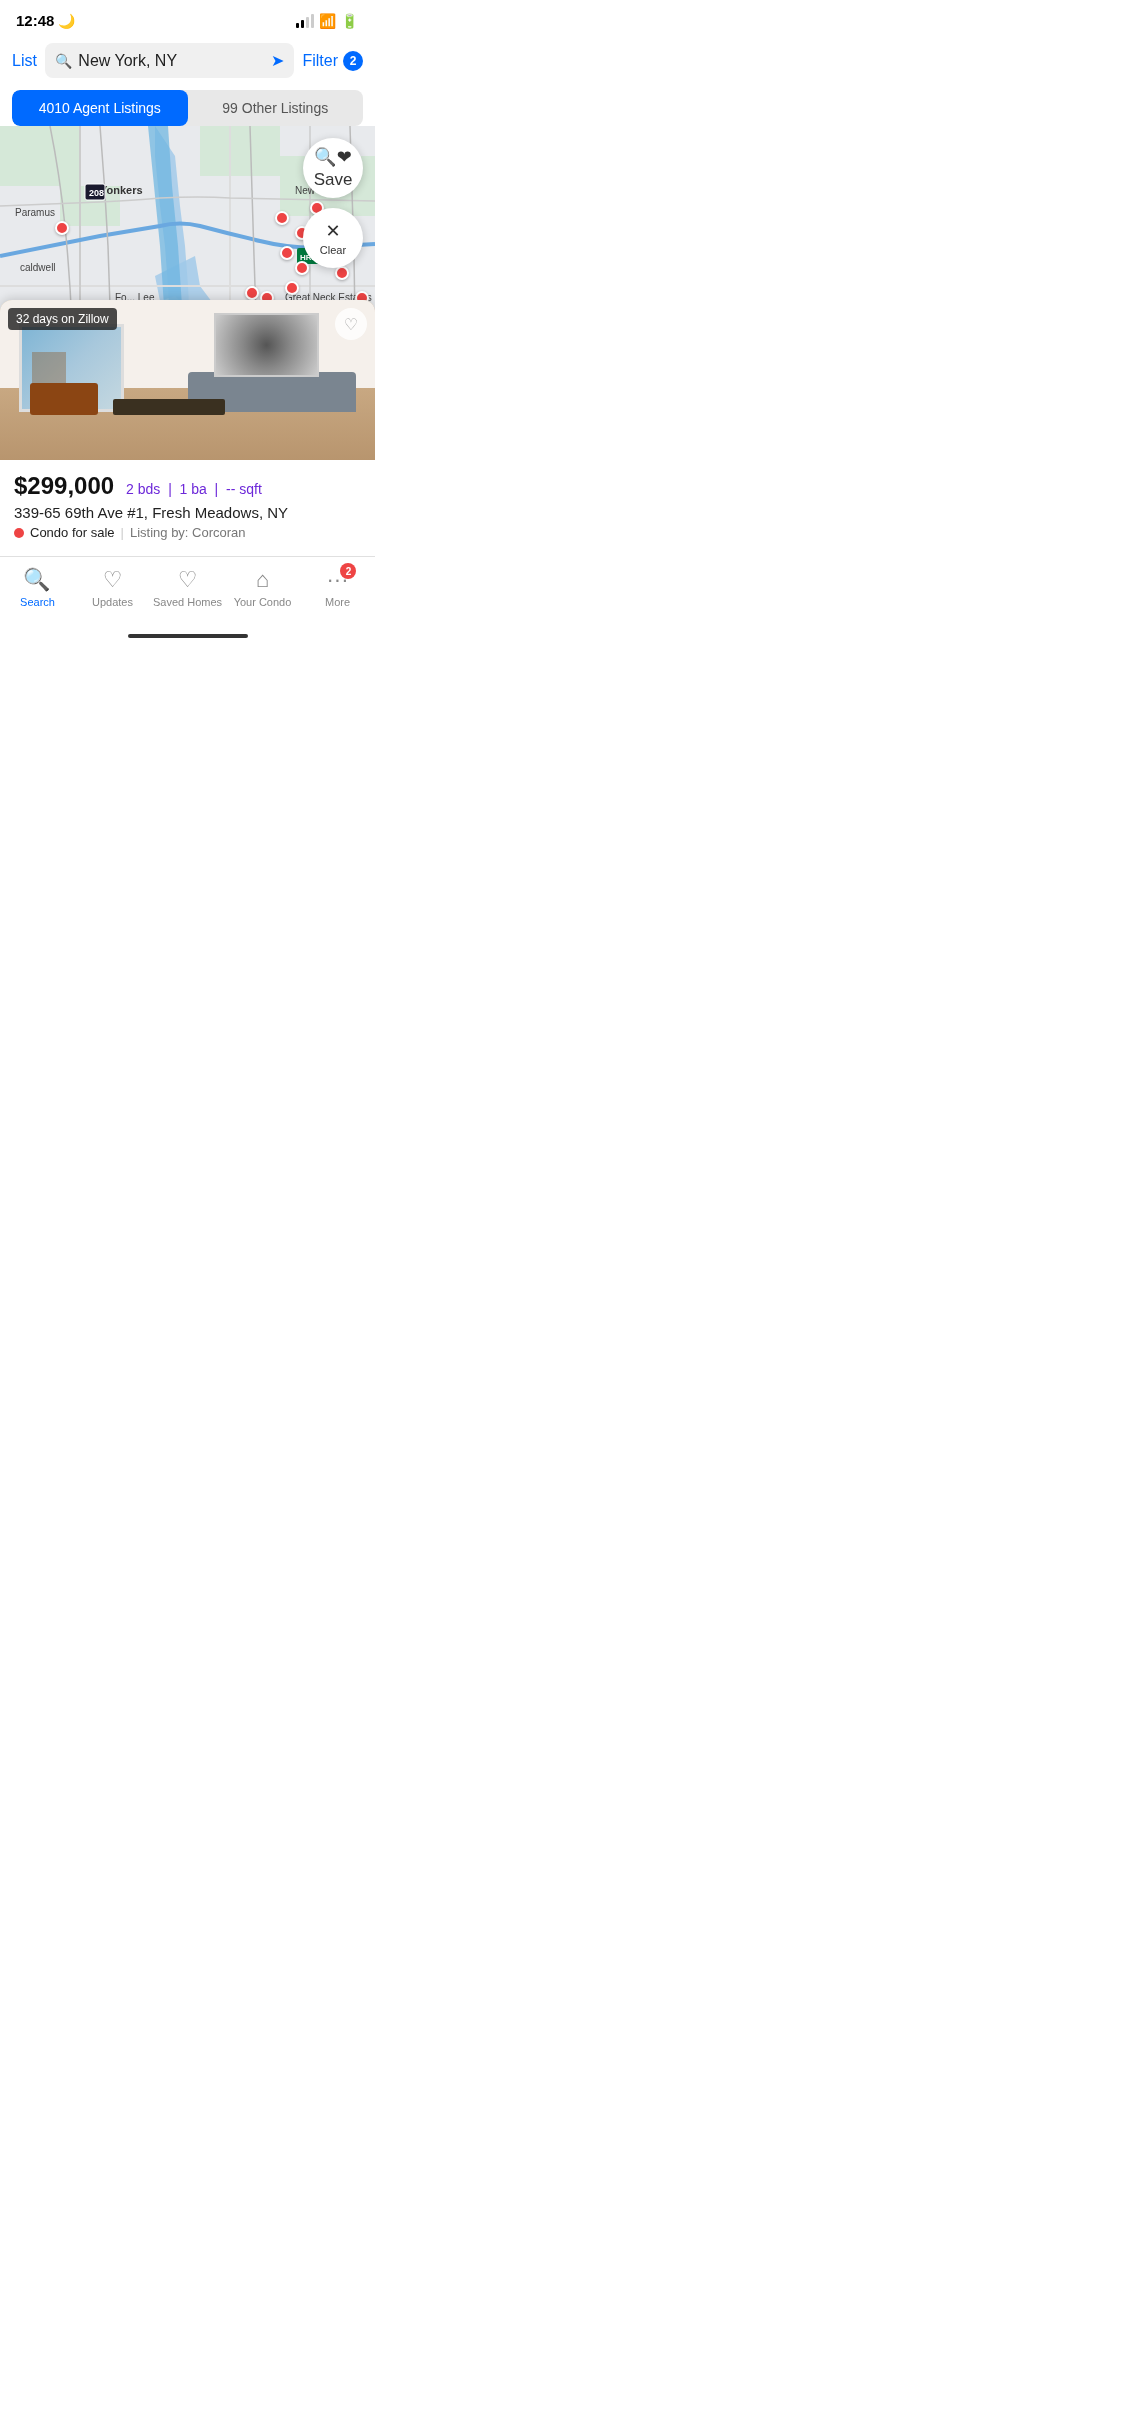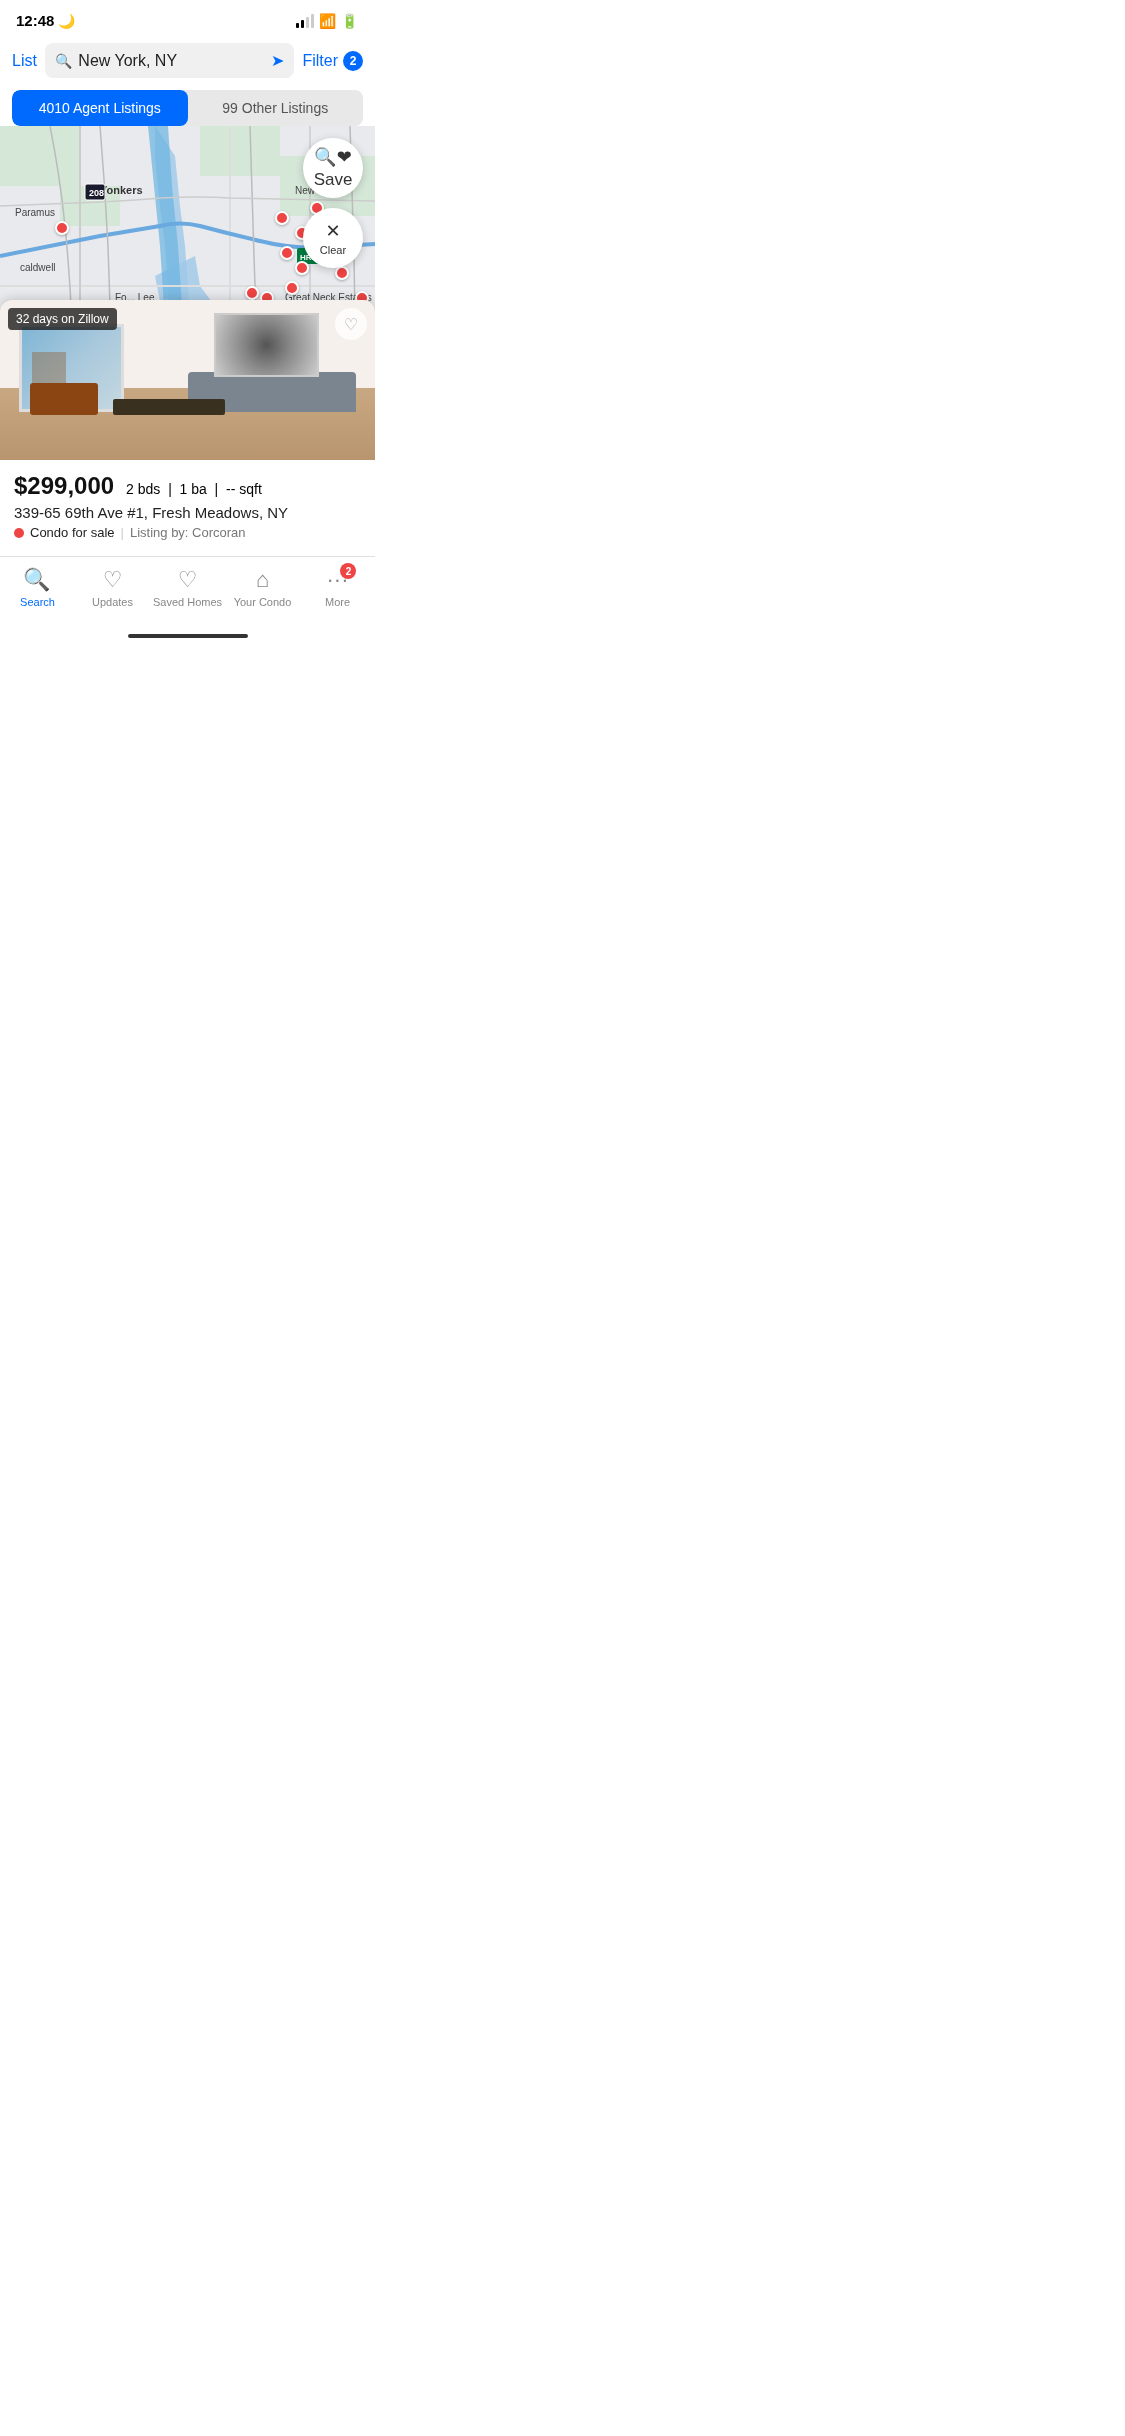--- a/index.html
+++ b/index.html
@@ -293,21 +293,21 @@
       gap: 12px;
       flex-wrap: wrap;
     }
     .listing-price {
       font-size: 24px;
       font-weight: 700;
       color: #111;
     }
     .listing-details {
       font-size: 14px;
-      color: #000000;
+      color: #6d28d9;
     }
     .listing-address {
       font-size: 15px;
       color: #222;
       margin-top: 4px;
     }
     .listing-type {
       display: flex;
       align-items: center;
       gap: 6px;

